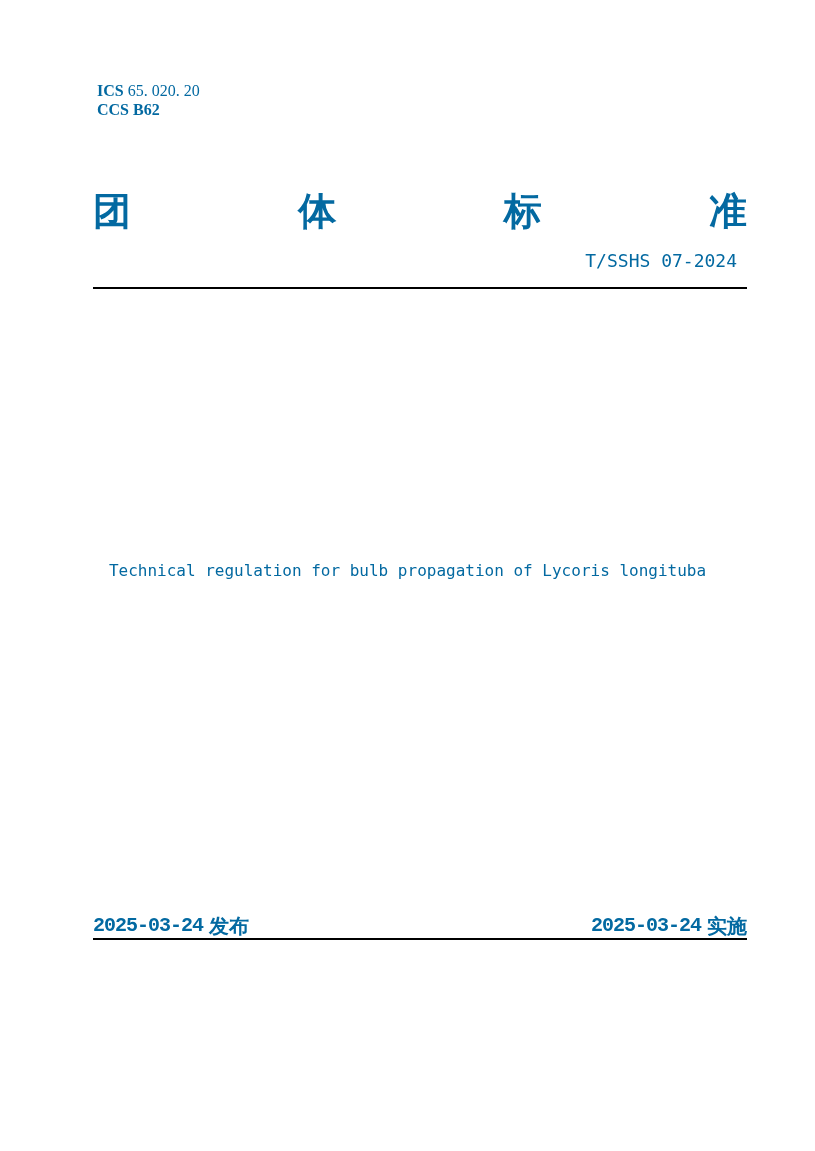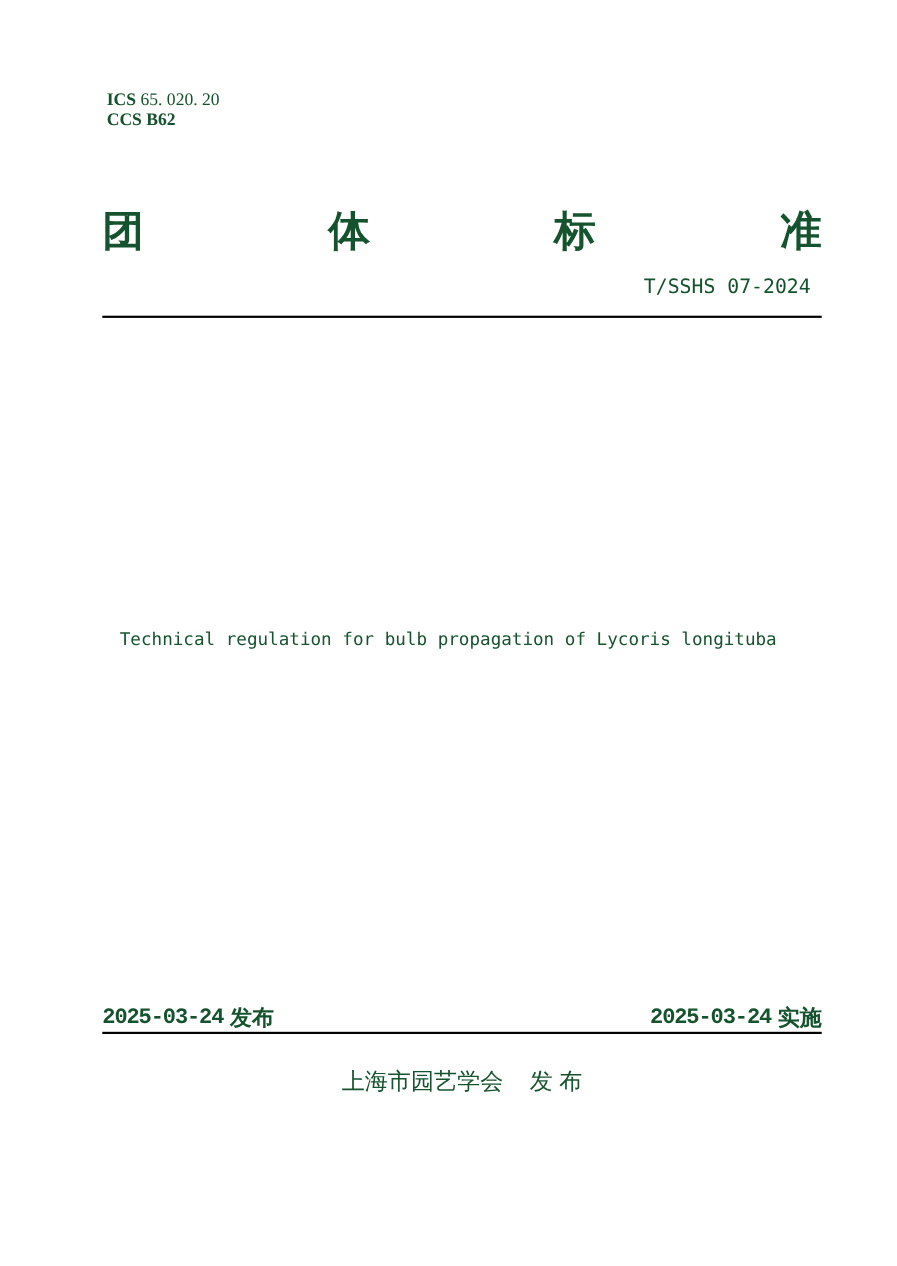--- a/index.html
+++ b/index.html
@@ -5,21 +5,21 @@
   html, body {
     margin: 0;
     padding: 0;
     background: #ffffff;
   }
   .page {
     position: relative;
     width: 815px;
     height: 1151px;
     background: #ffffff;
-    color: #14532d;
+    color: #0369a1;
     overflow: hidden;
     font-family: "Liberation Sans", "DejaVu Sans", sans-serif;
   }
 
   
   .class-block {
     position: absolute;
     left: 97px;
     top: 81px;
     font-family: "Liberation Serif", "DejaVu Serif", serif;
@@ -85,21 +85,20 @@
   .title-en {
     position: absolute;
     left: 0;
     top: 561px;
     width: 815px;
     text-align: center;
     font-family: "DejaVu Sans Mono", "Liberation Mono", monospace;
     font-size: 16px;
     font-weight: 400;
     white-space: nowrap;
-    margin-top: 10px;
   }
 
   
   .dates-row {
     position: absolute;
     left: 93px;
     top: 914px;
     width: 654px;
     display: flex;
     justify-content: space-between;
@@ -164,17 +163,14 @@
       <span>发布</span>
     </div>
     <div class="date-item">
       <span class="date-value">2025-03-24</span>
       <span>实施</span>
     </div>
   </div>
 
   <div class="rule rule-bottom"></div>
 
-  <div class="publisher-row">
-    <span>上海市园艺学会</span><span class="gap"></span><span>发 布</span>
-  </div>
 
 </div>
 
 </body></html>

